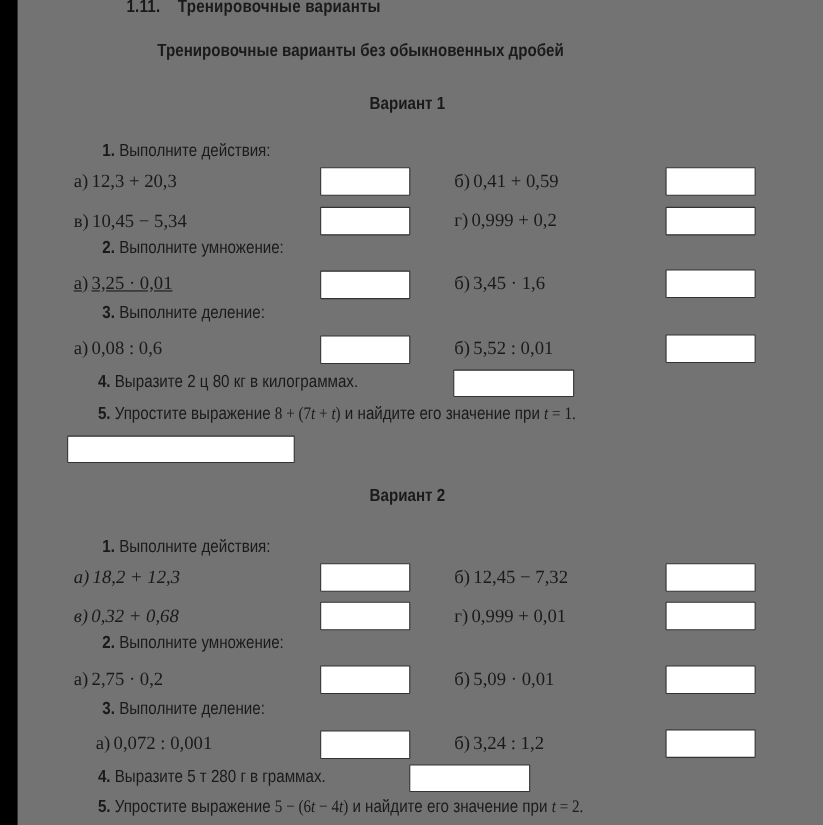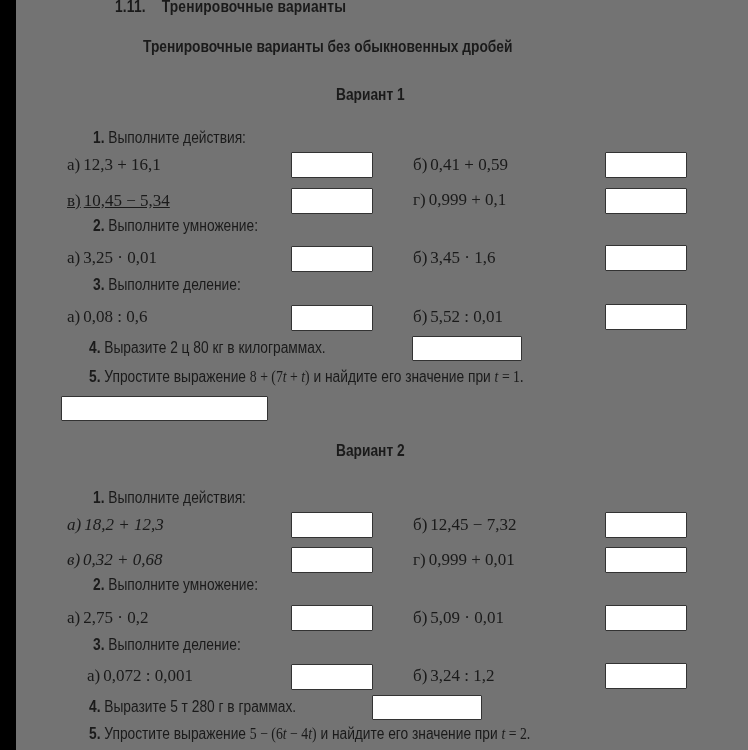--- a/index.html
+++ b/index.html
@@ -56,45 +56,45 @@
   <div class="abs subtitle" style="left:127px; top:38px;">Тренировочные варианты без обыкновенных дробей</div>
 
   <div class="abs variant-title" style="left:320px; top:86px;">Вариант 1</div>
 
   <div class="abs task-head" style="left:77px; top:129px;">
     <span class="num">1.</span>
     <span>Выполните действия:</span>
   </div>
 
   <div class="abs item" style="left:51px; top:155px;">
-    <span class="lbl">а)</span><span class="math">12,3 + 16,1</span>
+    <span class="lbl">а)</span><span class="math">12,3 + 20,3</span>
   </div>
   <div class="box small" style="left:275px; top:152px;"></div>
 
   <div class="abs item" style="left:397px; top:155px;">
     <span class="lbl">б)</span><span class="math">0,41 + 0,59</span>
   </div>
   <div class="box small" style="left:589px; top:152px;"></div>
 
-  <div class="abs item" style="left:51px; top:191px;text-decoration:underline;">
+  <div class="abs item" style="left:51px; top:191px;">
     <span class="lbl">в)</span><span class="math">10,45 − 5,34</span>
   </div>
   <div class="box small" style="left:275px; top:188px;"></div>
 
   <div class="abs item" style="left:397px; top:190px;">
-    <span class="lbl">г)</span><span class="math">0,999 + 0,1</span>
+    <span class="lbl">г)</span><span class="math">0,999 + 0,2</span>
   </div>
   <div class="box small" style="left:589px; top:188px;"></div>
 
   <div class="abs task-head" style="left:77px; top:217px;">
     <span class="num">2.</span>
     <span>Выполните умножение:</span>
   </div>
 
-  <div class="abs item" style="left:51px; top:248px;">
+  <div class="abs item" style="left:51px; top:248px;text-decoration:underline;">
     <span class="lbl">а)</span><span class="math">3,25 · 0,01</span>
   </div>
   <div class="box small" style="left:275px; top:246px;"></div>
 
   <div class="abs item" style="left:397px; top:248px;text-align:center;">
     <span class="lbl">б)</span><span class="math">3,45 · 1,6</span>
   </div>
   <div class="box small" style="left:589px; top:245px;"></div>
 
   <div class="abs task-head" style="left:77px; top:276px;">

